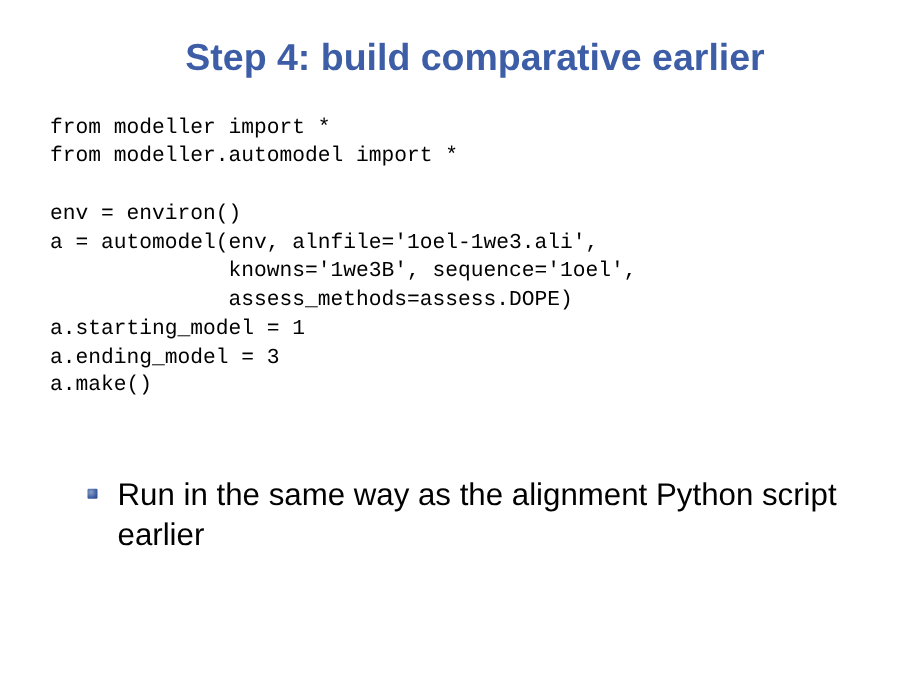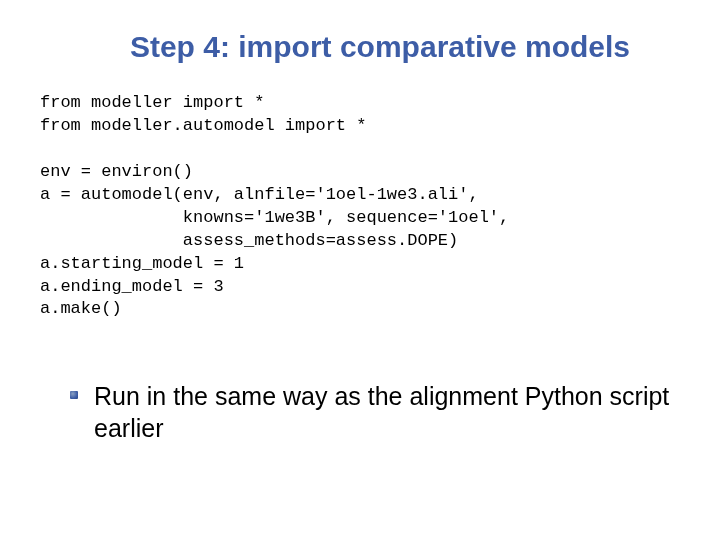--- a/index.html
+++ b/index.html
@@ -56,21 +56,21 @@
     height: 8px;
     background: radial-gradient(circle at 35% 35%, #8aa0c2 0%, #3d5da6 60%, #2b4680 100%);
     border-radius: 1px;
   }
 </style>
 </head>
 <body>
 
 <div class="slide">
 
-  <h1 class="title">Step 4: import comparative models</h1>
+  <h1 class="title">Step 4: build comparative earlier</h1>
 
   <pre class="code">from modeller import *
 from modeller.automodel import *
 
 env = environ()
 a = automodel(env, alnfile='1oel-1we3.ali',
               knowns='1we3B', sequence='1oel',
               assess_methods=assess.DOPE)
 a.starting_model = 1
 a.ending_model = 3

